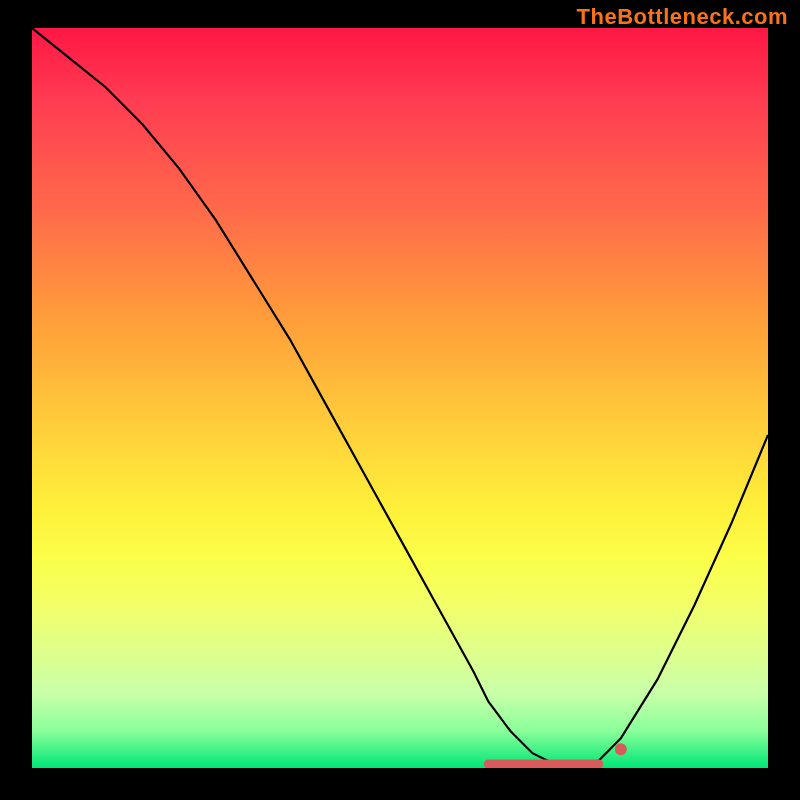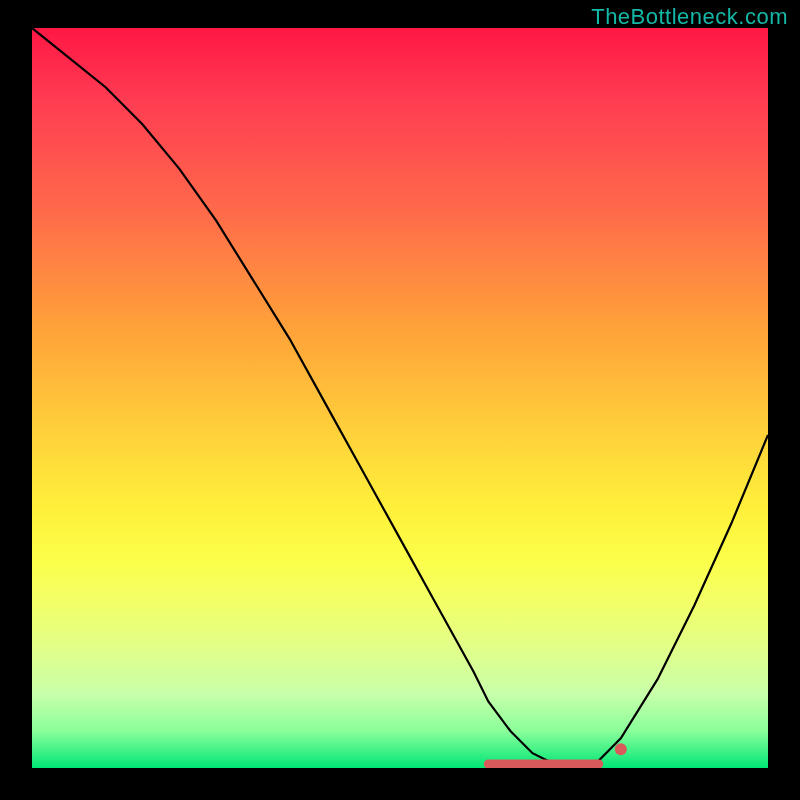--- a/index.html
+++ b/index.html
@@ -8,23 +8,23 @@
     height: 800px;
     background: #000;
     position: relative;
     font-family: Arial, sans-serif;
     overflow: hidden;
   }
   .watermark {
     position: absolute;
     top: 4px;
     right: 12px;
-    color: #14b8a6;
+    color: #f97316;
     font-size: 22px;
-    font-weight: normal;
+    font-weight: bold;
     z-index: 10;
     letter-spacing: 0.5px;
   }
   .plot-area {
     position: absolute;
     left: 32px;
     top: 28px;
     width: 736px;
     height: 740px;
   }

